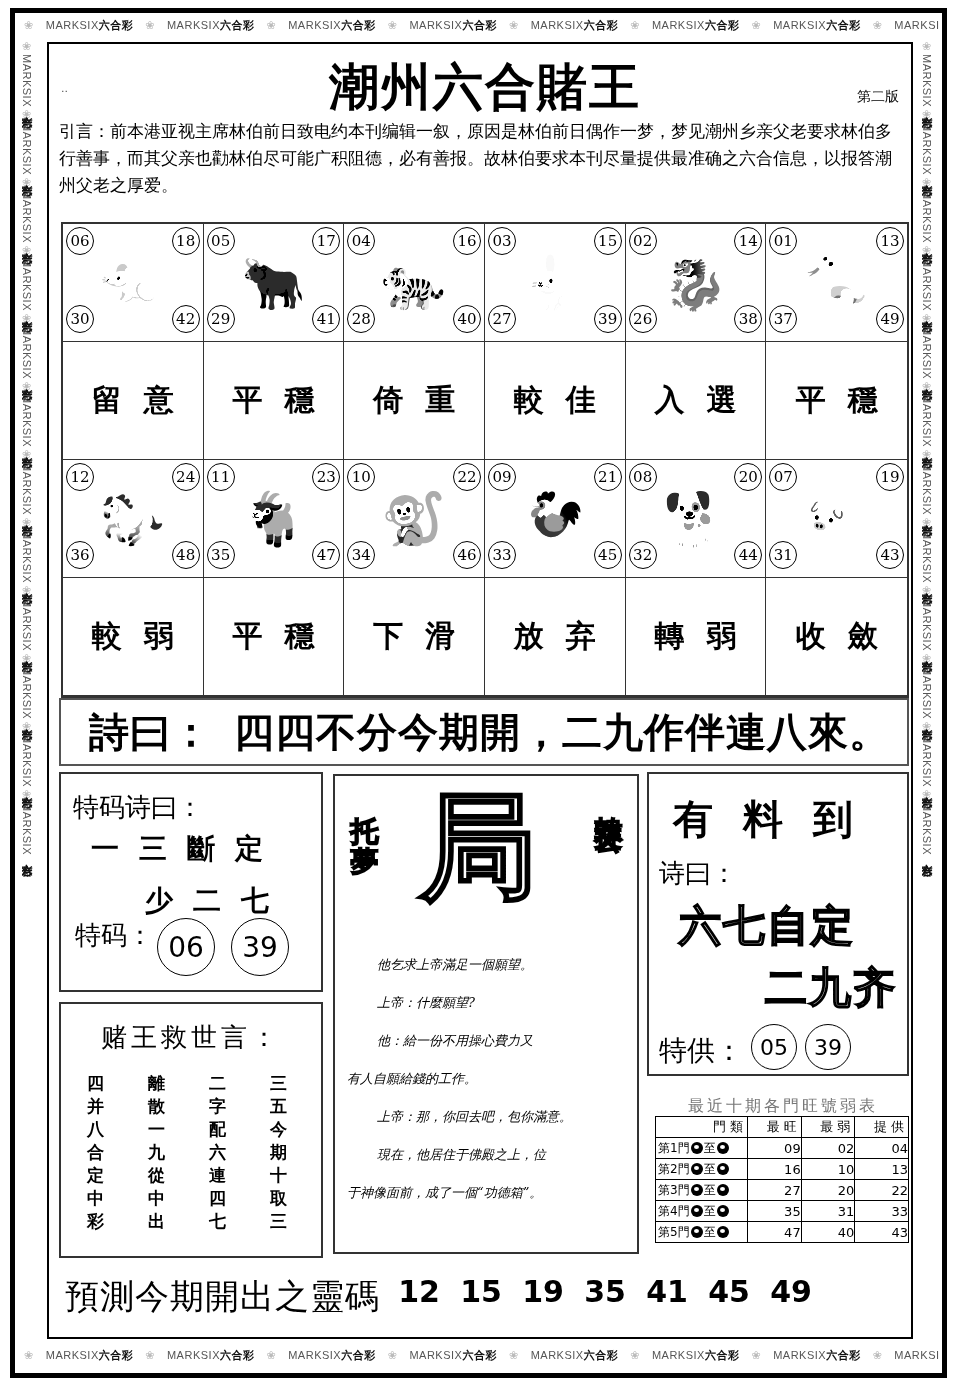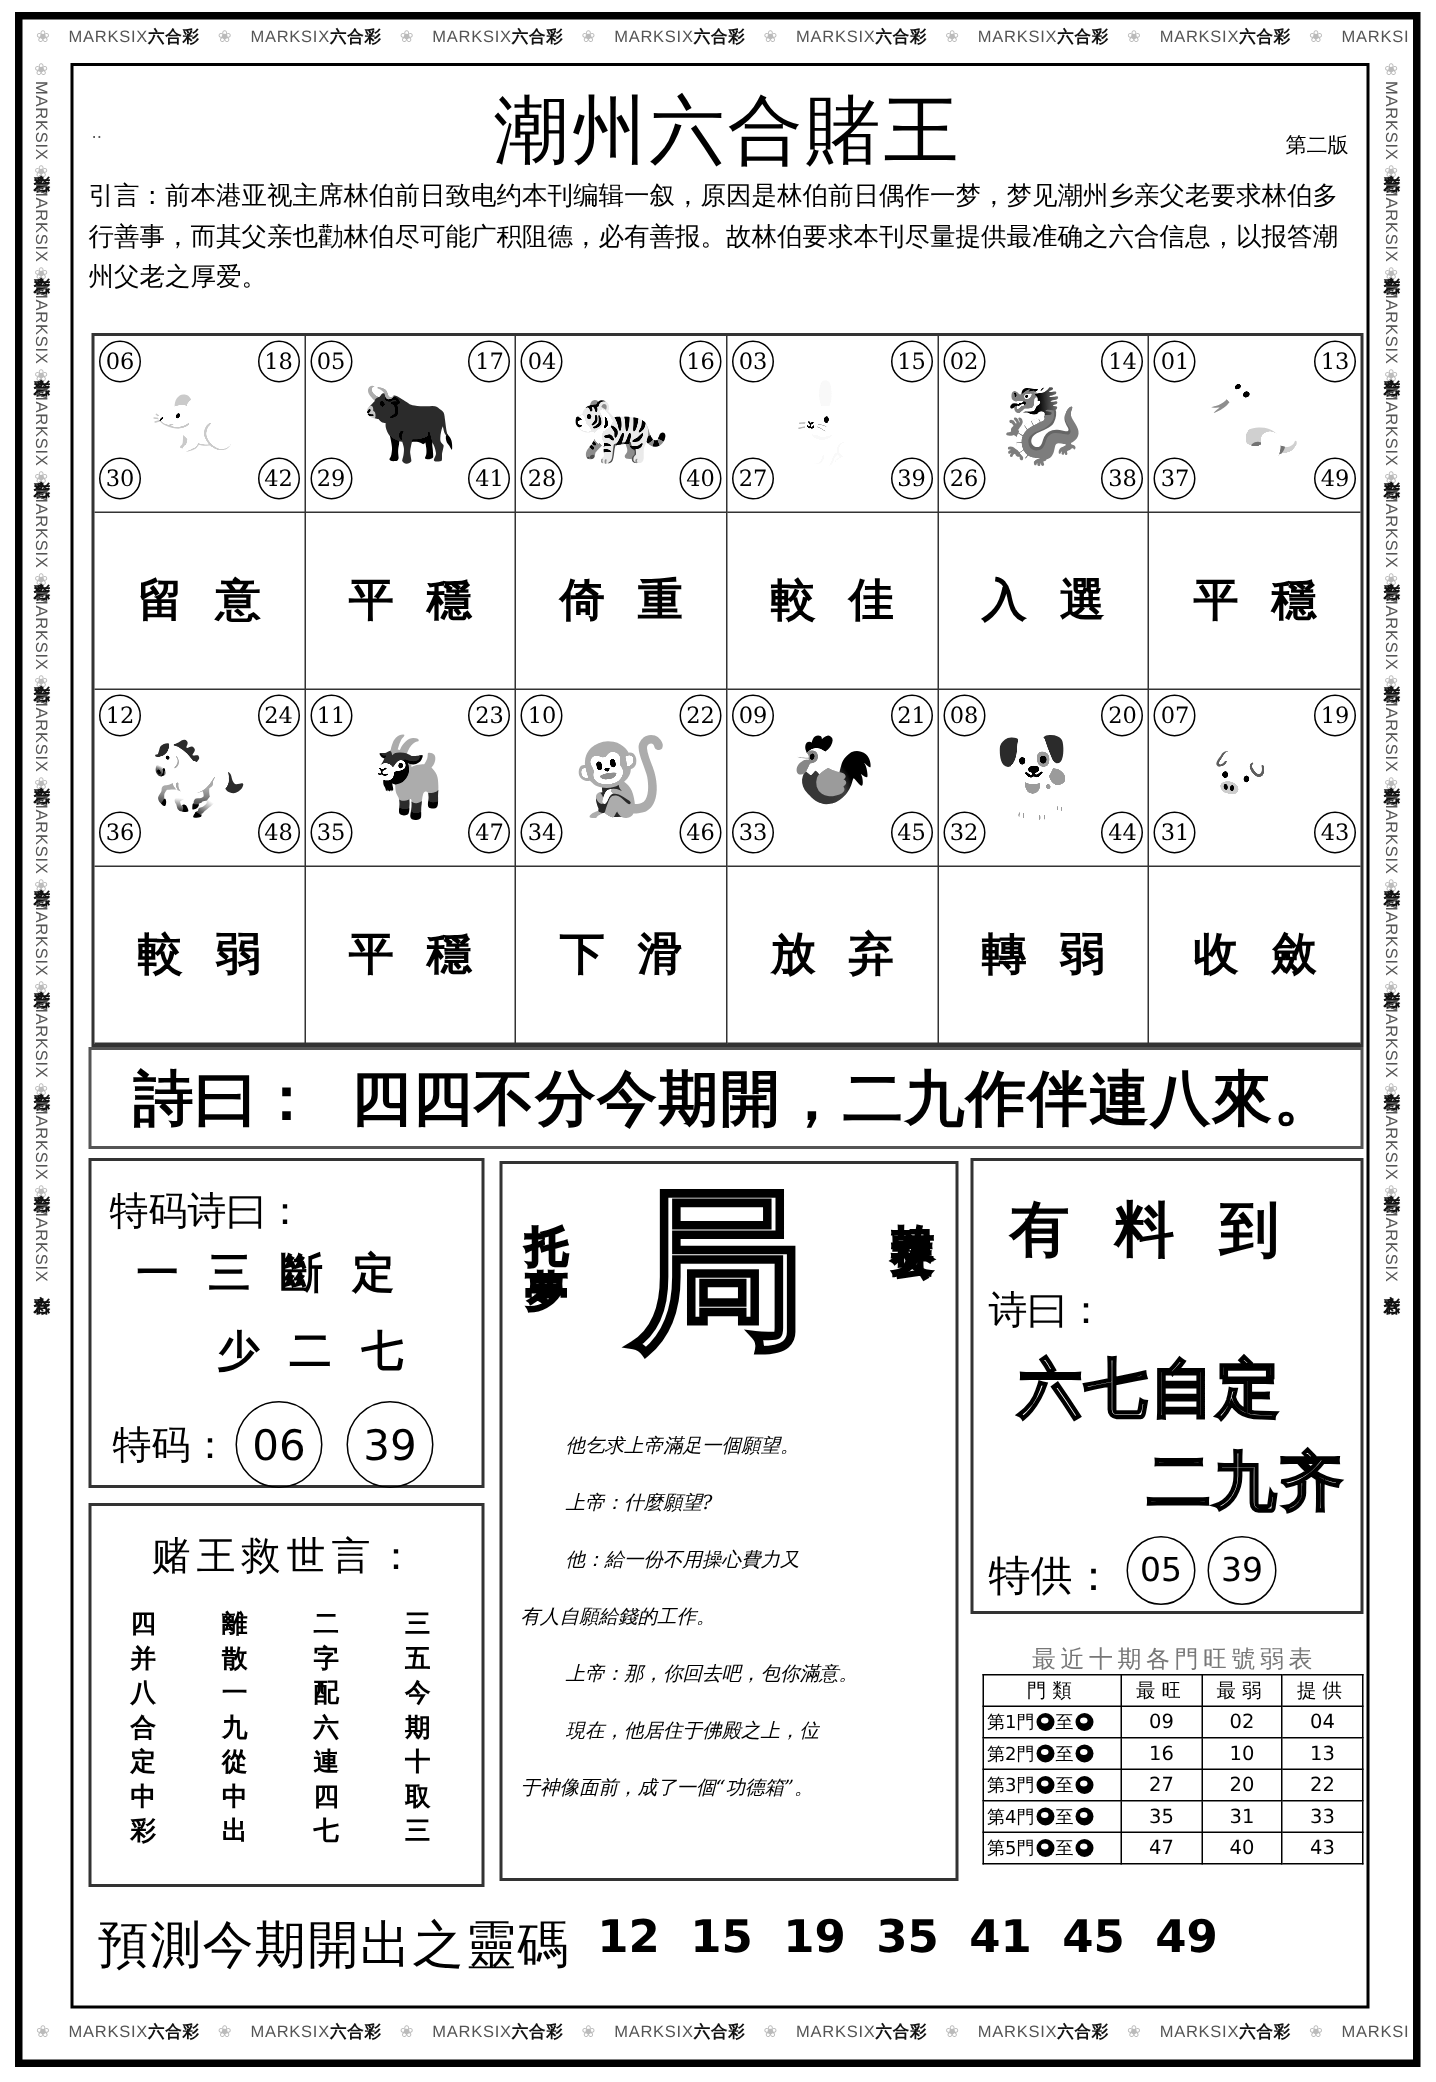--- a/index.html
+++ b/index.html
@@ -10,61 +10,61 @@
 .strip-h{height:22px;line-height:22px;left:18px;right:18px}
 .strip-top{top:14px}
 .strip-bot{top:1344px}
 .strip-v{width:22px;top:40px;bottom:40px;writing-mode:vertical-rl;line-height:22px}
 .strip-left{left:22px}
 .strip-right{left:922px}
 .strip .u{display:inline-block;margin:0 6px}
 .strip .u b{color:#111;font-weight:900}
 .strip .flower{color:#bbb;margin:0 6px}
 .inner{position:absolute;left:47px;top:42px;width:866px;height:1297px;border:2px solid #000}
-.title{position:absolute;left:280px;top:10px;font-family:"DejaVu Serif",serif;font-weight:normal;font-size:50px;letter-spacing:2px}
+.title{position:absolute;left:280px;top:10px;font-family:"DejaVu Serif",serif;font-weight:bold;font-size:50px;letter-spacing:2px}
 .dots{position:absolute;left:12px;top:38px;font-size:11px;color:#555}
 .edition{position:absolute;right:12px;top:44px;font-size:14px}
 .intro{position:absolute;left:10px;top:74px;width:848px;font-family:"DejaVu Serif",serif;font-size:17px;line-height:27px}
 .grid{position:absolute;left:12px;top:178px;width:848px;border:2px solid #333;display:grid;grid-template-columns:repeat(6,1fr)}
 .cell{border-right:1px solid #333;border-bottom:1px solid #333;position:relative}
 .cell:nth-child(6n){border-right:none}
 .acell{height:118px}
 .tcell{height:118px;display:flex;align-items:center;justify-content:center;font-weight:bold;font-size:30px;letter-spacing:22px;padding-left:22px}
 .num{position:absolute;width:28px;height:28px;border:1px solid #000;border-radius:50%;font-family:"DejaVu Serif",serif;font-size:15px;display:flex;align-items:center;justify-content:center}
 .n-tl{left:3px;top:3px}.n-tr{right:3px;top:3px}.n-bl{left:3px;bottom:8px}.n-br{right:3px;bottom:8px}
 .animal{position:absolute;left:50%;top:50%;transform:translate(-50%,-50%);font-size:52px;line-height:1;filter:grayscale(1) contrast(3)}
 .poem{position:absolute;left:10px;top:654px;width:850px;height:68px;border:2px solid #555;display:flex;align-items:center;padding-left:28px;font-weight:900;font-size:40px;letter-spacing:1px}
 .poem .lbl{margin-right:22px}
 .box{position:absolute;border:2px solid #333}
 .b1{left:10px;top:728px;width:264px;height:220px}
 .b1 .h{position:absolute;left:12px;top:16px;font-size:26px;font-family:"DejaVu Serif",serif}
 .b1 .l1{position:absolute;left:30px;top:56px;font-size:28px;font-weight:bold;letter-spacing:20px}
 .b1 .l2{position:absolute;left:84px;top:108px;font-size:28px;font-weight:bold;letter-spacing:20px}
-.b1 .sp{position:absolute;left:14px;top:160px;font-size:26px;font-family:"DejaVu Serif",serif;display:flex;align-items:center}
+.b1 .sp{position:absolute;left:14px;top:144px;font-size:26px;font-family:"DejaVu Serif",serif;display:flex;align-items:flex-start}
 .ball{display:inline-flex;width:58px;height:58px;border:1px solid #000;border-radius:50%;align-items:center;justify-content:center;font-size:28px;margin-left:4px;font-family:"DejaVu Sans",sans-serif}
 .b2{left:284px;top:730px;width:306px;height:480px}
 .ju{position:absolute;left:84px;top:12px;font-size:118px;font-weight:bold;color:#fff;-webkit-text-stroke:2px #000;line-height:1}
 .tuo{position:absolute;left:10px;top:18px;font-size:28px;font-weight:900;color:#fff;-webkit-text-stroke:1.5px #000;writing-mode:vertical-rl;letter-spacing:30px}
 .han{position:absolute;right:10px;top:18px;font-size:28px;font-weight:900;color:#fff;-webkit-text-stroke:1.5px #000;writing-mode:vertical-rl;letter-spacing:4px}
 .story{position:absolute;left:12px;top:170px;width:284px;font-family:"DejaVu Serif",serif;font-style:italic;font-size:13px;line-height:38px}
 .story p.ind{padding-left:30px}
 .b3{left:598px;top:728px;width:262px;height:304px}
 .b3 .hd{position:absolute;left:24px;top:18px;font-size:40px;font-weight:900;letter-spacing:30px}
 .b3 .sh{position:absolute;left:10px;top:82px;font-size:26px;font-family:"DejaVu Serif",serif}
 .b3 .l1{position:absolute;left:30px;top:124px;font-size:42px;font-weight:900;color:#fff;-webkit-text-stroke:1.5px #000;letter-spacing:2px}
 .b3 .l2{position:absolute;left:116px;top:186px;font-size:42px;font-weight:900;color:#fff;-webkit-text-stroke:1.5px #000;letter-spacing:2px}
 .b3 .tg{position:absolute;left:10px;top:250px;font-size:28px;font-family:"DejaVu Serif",serif;display:flex;align-items:flex-end}
 .b3 .ball{width:46px;height:46px;font-size:22px;margin-left:8px}
 .b4{left:10px;top:958px;width:264px;height:256px}
 .b4 .h{position:absolute;left:0;right:0;top:16px;text-align:center;font-size:26px;font-family:"DejaVu Serif",serif;letter-spacing:4px}
 .b4 .cols{position:absolute;left:26px;top:68px;width:200px;display:flex;justify-content:space-between}
 .b4 .col{display:flex;flex-direction:column;font-family:"DejaVu Serif",serif;font-weight:bold;font-size:17px;line-height:23px}
 .tbl-title{position:absolute;left:614px;top:1052px;width:240px;text-align:center;font-size:16px;color:#777;letter-spacing:3px}
 table.st{position:absolute;left:606px;top:1072px;width:254px;border-collapse:collapse;font-size:13px}
-table.st th,table.st td{border:1px solid #000;text-align:center;height:21px;padding:0}
+table.st th,table.st td{border:1px solid #000;text-align:right;height:21px;padding:0}
 table.st th{font-weight:normal;letter-spacing:4px}
 table.st td.door{font-size:12px;text-align:left;padding-left:2px;white-space:nowrap}
 .bb{display:inline-block;width:12px;height:12px;border-radius:50%;background:#000;vertical-align:middle;margin:0 1px;position:relative}
 .bb::after{content:"";position:absolute;left:3px;top:3px;width:5px;height:4px;border-radius:50%;background:#fff}
 .pred{position:absolute;left:16px;top:1230px;width:846px;display:flex;}
 .pred .lbl{font-size:34px;font-family:"DejaVu Sans",sans-serif;letter-spacing:1px}
 .pred .nums{display:flex;gap:0;margin-left:8px}
 .pred .nums span{font-size:30px;font-weight:bold;width:62px;text-align:center}
 </style>
 </head>

